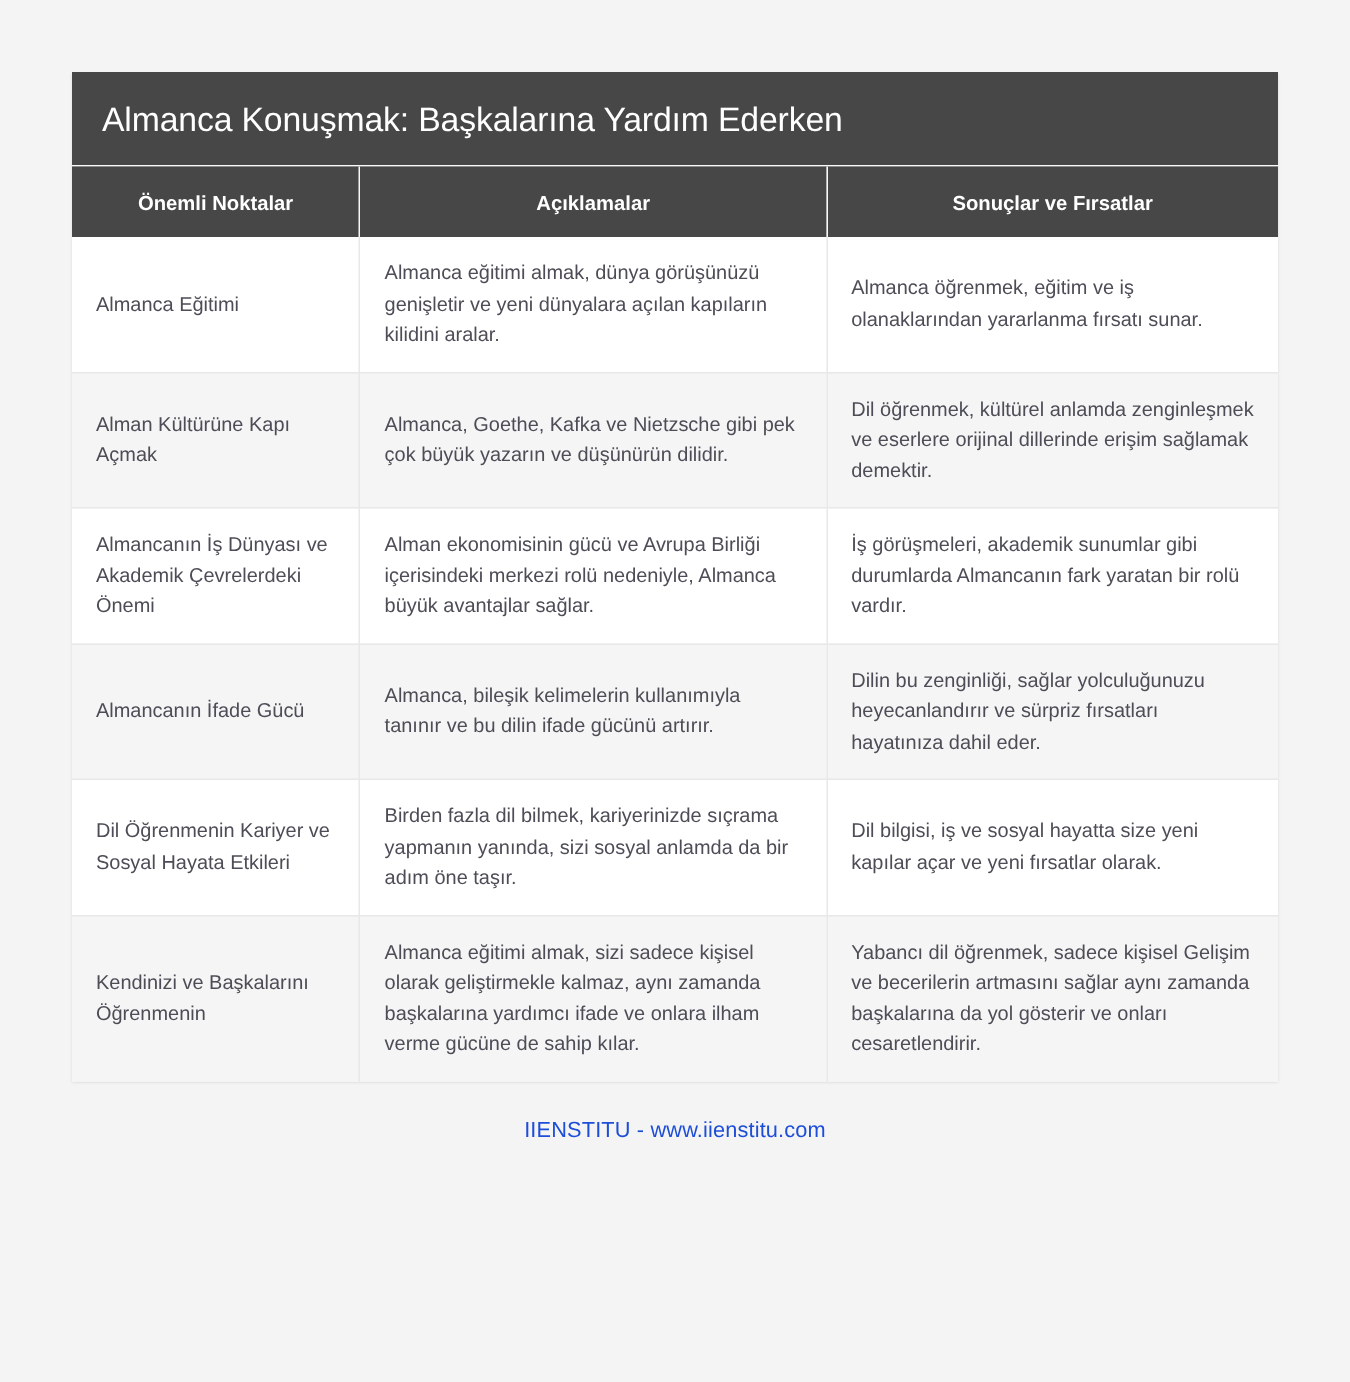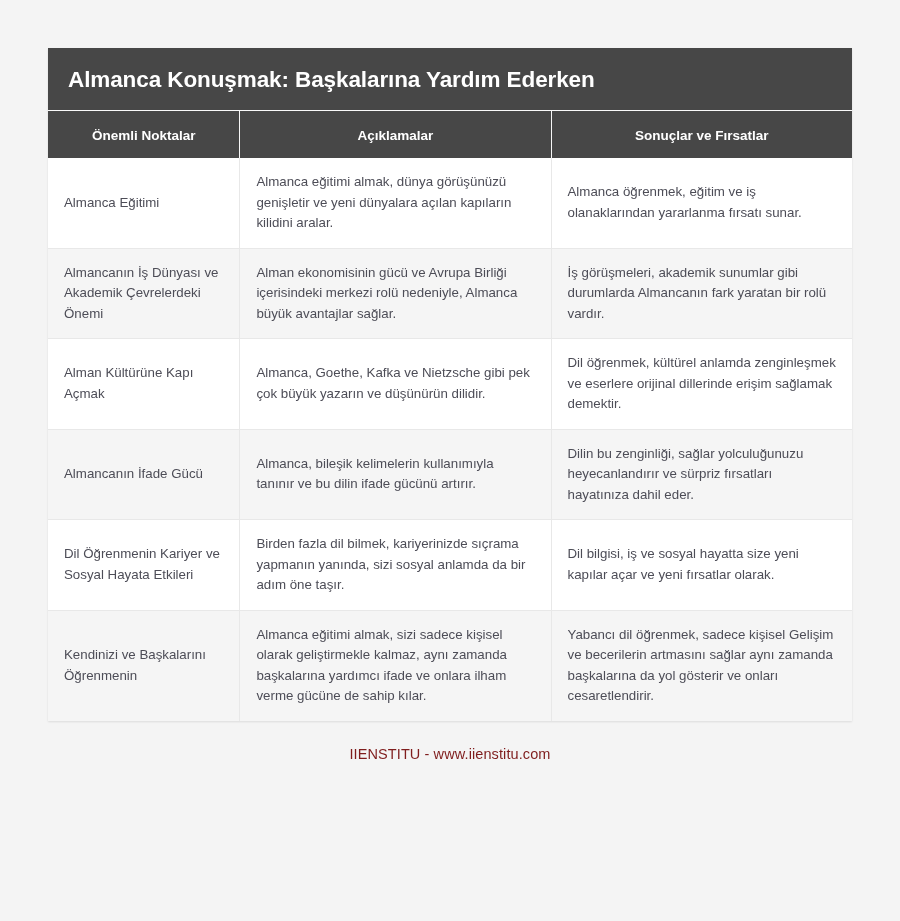--- a/index.html
+++ b/index.html
@@ -26,21 +26,21 @@
   .table-wrap {
     width: 804px;
     background: #ffffff;
     box-shadow: 0 1px 2px rgba(0,0,0,0.10);
   }
 
   .title-bar {
     background: #474747;
     color: #ffffff;
     font-size: 22.5px;
-    font-weight: bold;
+    font-weight: normal;
     letter-spacing: -0.1px;
     padding: 19px 20px 18px 20px;
     box-sizing: border-box;
     height: 63px;
     line-height: 26px;
     border-bottom: 1px solid #fafafa;
   }
 
   table {
     border-collapse: collapse;
@@ -82,21 +82,21 @@
     background: #ffffff;
   }
 
   .col-1 { width: 190px; }
   .col-2 { width: 308px; }
   .col-3 { width: 298px; }
 
   .footer {
     width: 804px;
     text-align: center;
-    color: #7f1d1d;
+    color: #1d4ed8;
     font-size: 14.5px;
     padding-top: 25px;
     letter-spacing: 0.1px;
   }
 </style>
 </head>
 <body>
 
 <div class="page">
 
@@ -112,28 +112,28 @@
           <th class="col-3">Sonuçlar ve Fırsatlar</th>
         </tr>
       </thead>
       <tbody>
         <tr>
           <td class="col-1">Almanca Eğitimi</td>
           <td class="col-2">Almanca eğitimi almak, dünya görüşünüzü genişletir ve yeni dünyalara açılan kapıların kilidini aralar.</td>
           <td class="col-3">Almanca öğrenmek, eğitim ve iş olanaklarından yararlanma fırsatı sunar.</td>
         </tr>
         <tr>
+          <td class="col-1">Alman Kültürüne Kapı Açmak</td>
+          <td class="col-2">Almanca, Goethe, Kafka ve Nietzsche gibi pek çok büyük yazarın ve düşünürün dilidir.</td>
+          <td class="col-3">Dil öğrenmek, kültürel anlamda zenginleşmek ve eserlere orijinal dillerinde erişim sağlamak demektir.</td>
+        </tr>
+        <tr>
           <td class="col-1">Almancanın İş Dünyası ve Akademik Çevrelerdeki Önemi</td>
           <td class="col-2">Alman ekonomisinin gücü ve Avrupa Birliği içerisindeki merkezi rolü nedeniyle, Almanca büyük avantajlar sağlar.</td>
           <td class="col-3">İş görüşmeleri, akademik sunumlar gibi durumlarda Almancanın fark yaratan bir rolü vardır.</td>
-        </tr>
-        <tr>
-          <td class="col-1">Alman Kültürüne Kapı Açmak</td>
-          <td class="col-2">Almanca, Goethe, Kafka ve Nietzsche gibi pek çok büyük yazarın ve düşünürün dilidir.</td>
-          <td class="col-3">Dil öğrenmek, kültürel anlamda zenginleşmek ve eserlere orijinal dillerinde erişim sağlamak demektir.</td>
         </tr>
         <tr>
           <td class="col-1">Almancanın İfade Gücü</td>
           <td class="col-2">Almanca, bileşik kelimelerin kullanımıyla tanınır ve bu dilin ifade gücünü artırır.</td>
           <td class="col-3">Dilin bu zenginliği, sağlar yolculuğunuzu heyecanlandırır ve sürpriz fırsatları hayatınıza dahil eder.</td>
         </tr>
         <tr>
           <td class="col-1">Dil Öğrenmenin Kariyer ve Sosyal Hayata Etkileri</td>
           <td class="col-2">Birden fazla dil bilmek, kariyerinizde sıçrama yapmanın yanında, sizi sosyal anlamda da bir adım öne taşır.</td>
           <td class="col-3">Dil bilgisi, iş ve sosyal hayatta size yeni kapılar açar ve yeni fırsatlar olarak.</td>

